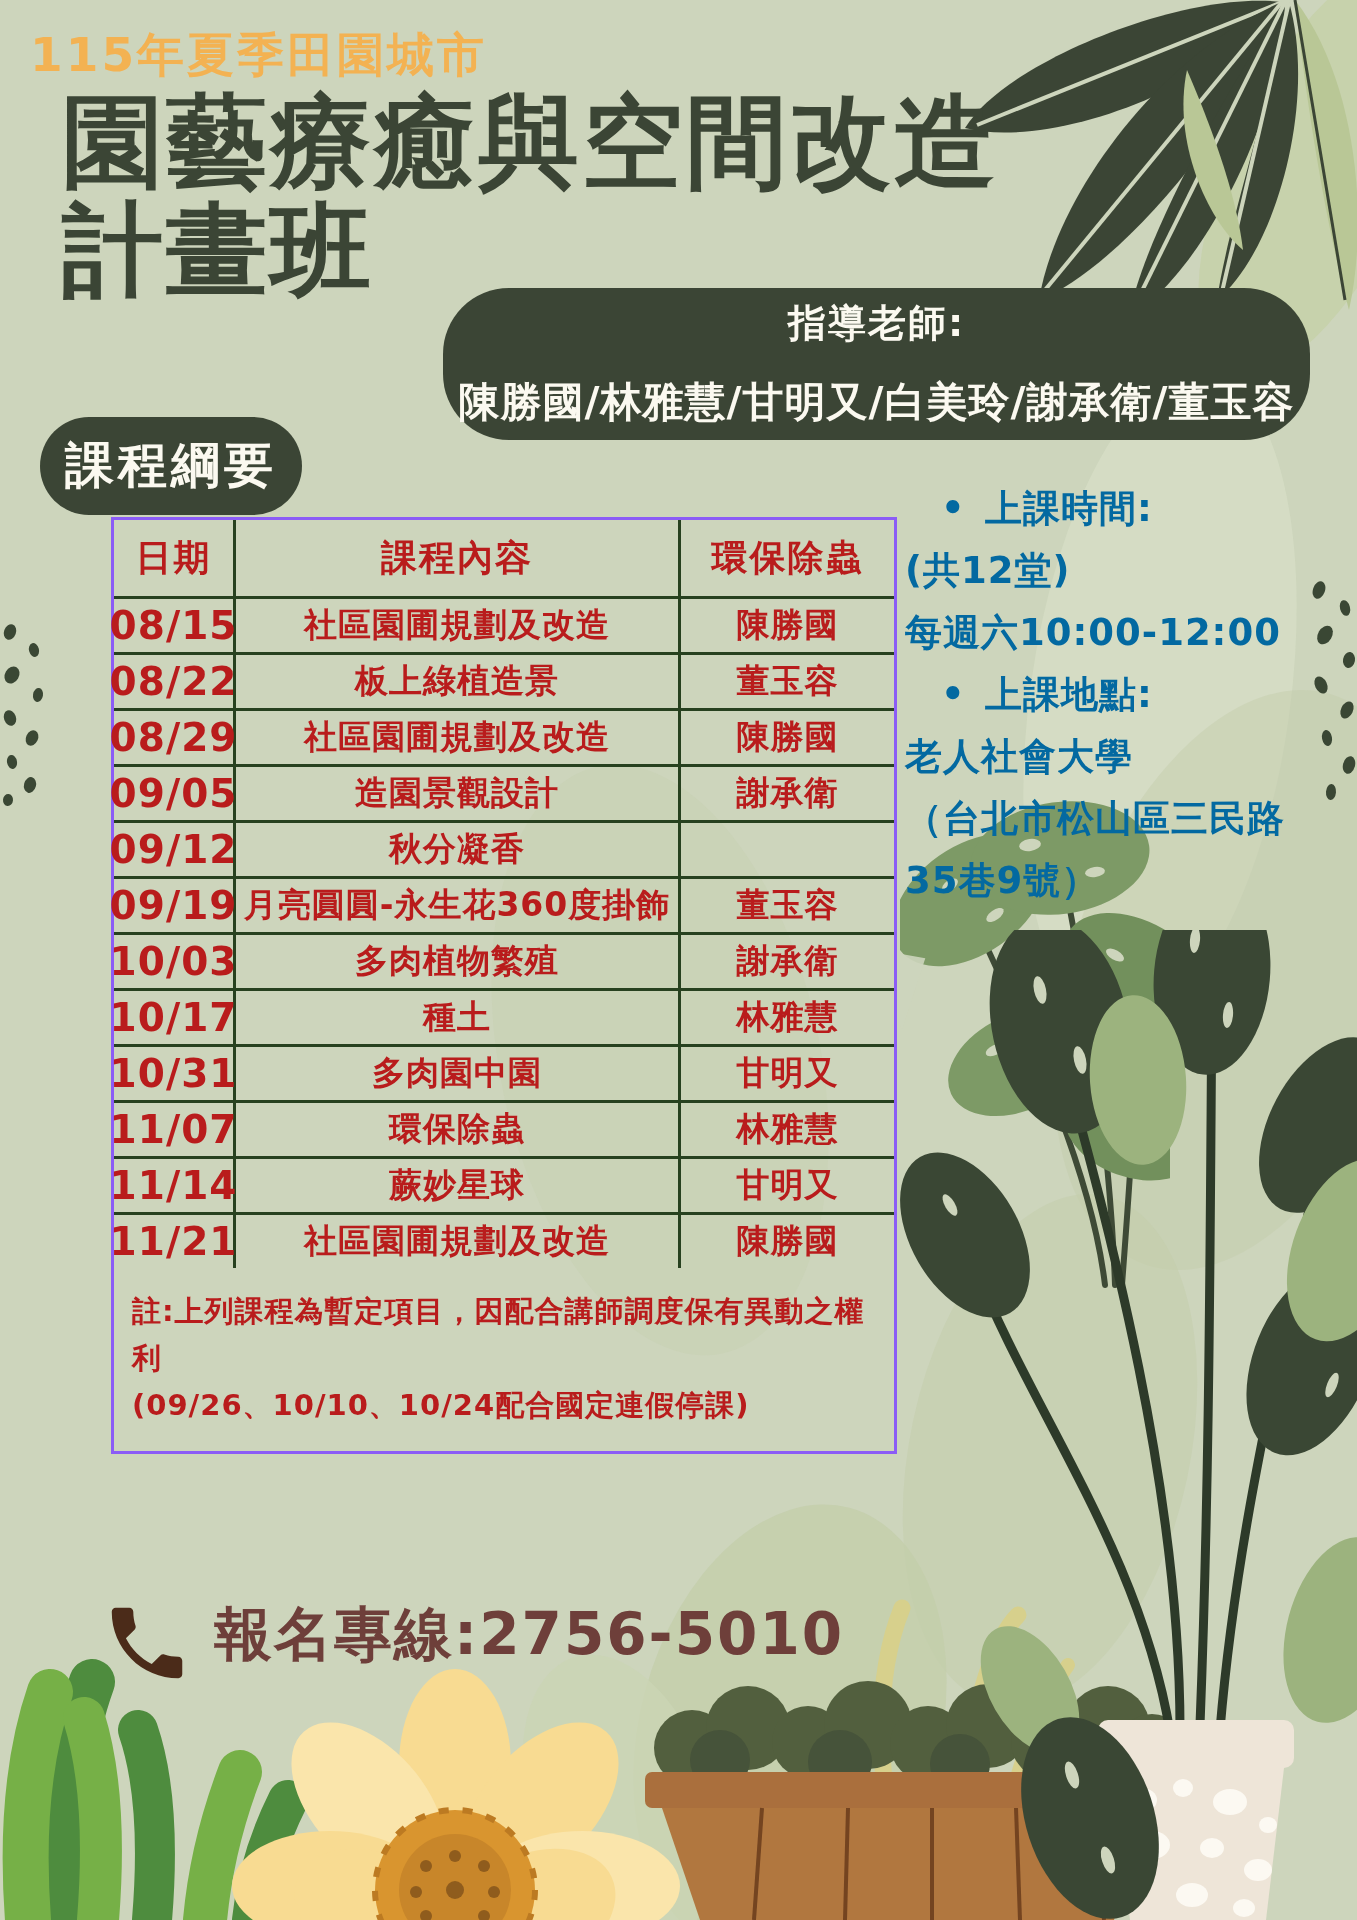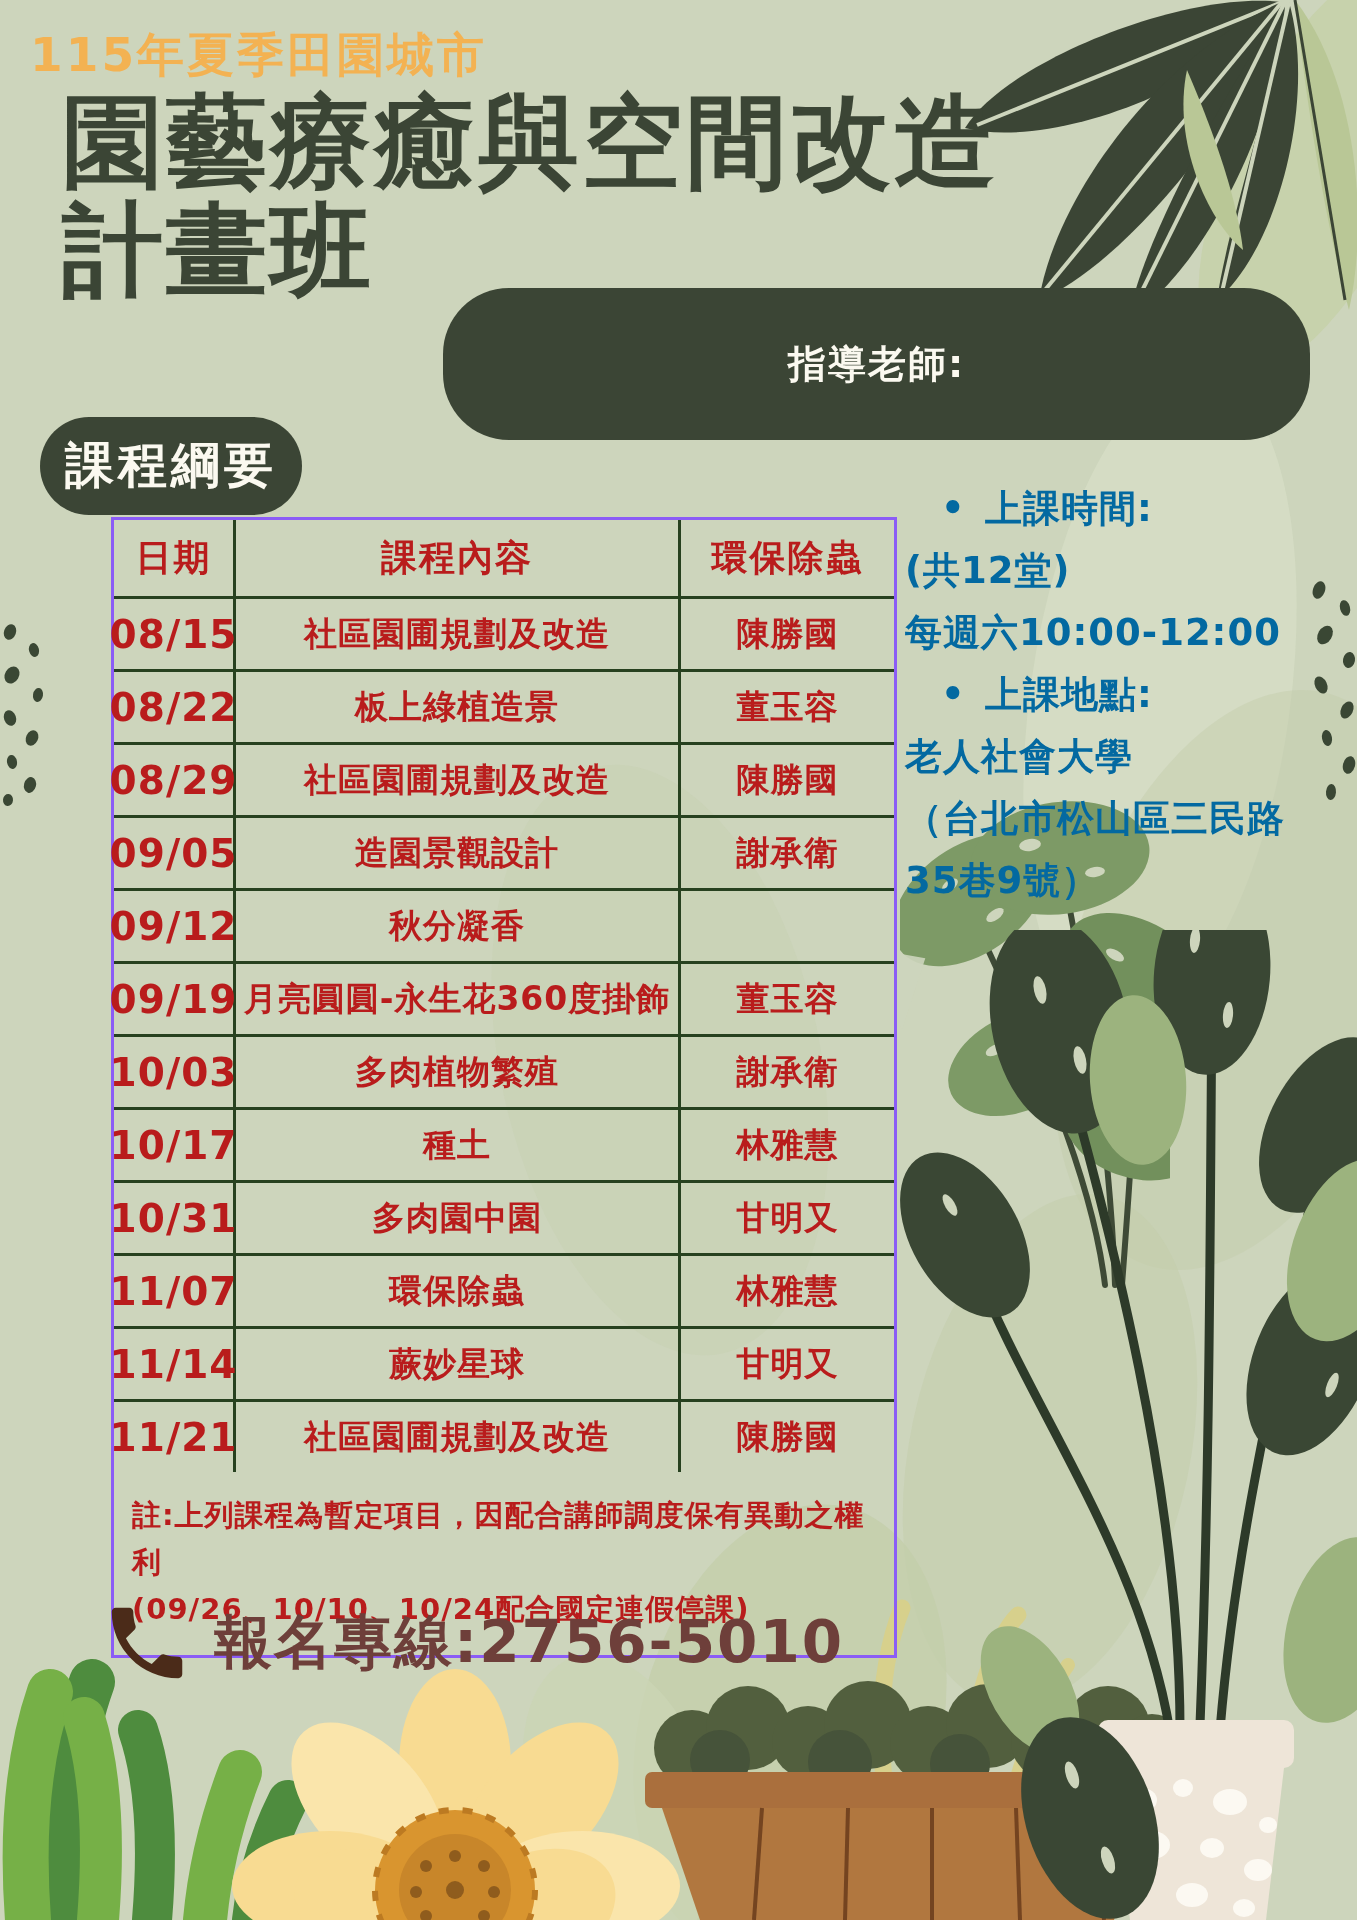--- a/index.html
+++ b/index.html
@@ -51,38 +51,38 @@
     z-index:10;
     color:#b91c1c;
   }
   .t-row{display:flex;border-bottom:3px solid #27411f;}
   .t-row:last-child{border-bottom:none;}
   .cell{display:flex;align-items:center;justify-content:center;box-sizing:border-box;}
   .c1{width:122px;border-right:3px solid #27411f;}
   .c2{width:445px;border-right:3px solid #27411f;}
   .c3{flex:1;}
   .t-head .cell{height:76px;font-size:36px;letter-spacing:2px;}
-  .t-body .cell{height:70px;}
+  .t-body .cell{height:53px;}
   .t-body .c1{font-size:39px;letter-spacing:1px;}
   .t-body .c2{font-size:33px;letter-spacing:1px;white-space:nowrap;}
   .t-body .c3{font-size:33px;letter-spacing:1px;}
   .t-note{
     padding:20px 16px 22px 18px;
     font-size:29px;line-height:1.62;letter-spacing:1px;
   }
   
   .info-panel{
     left:905px;top:478px;width:440px;
     color:#0369a1;font-size:37px;line-height:62px;
     letter-spacing:1px;z-index:10;
   }
   .info-panel .bullet-line{padding-left:36px;}
   .info-panel .bullet{display:inline-block;width:44px;}
   
-  .phone-row{left:100px;top:1596px;z-index:12;display:flex;align-items:center;}
+  .phone-row{left:100px;top:1596px;z-index:12;display:flex;align-items:flex-start;}
   .phone-icon{width:94px;height:94px;}
   .phone-text{margin-left:20px;font-size:58px;color:#6e3f3a;letter-spacing:2px;}
   svg{display:block;}
 </style>
 </head>
 <body>
 
 <div class="poster">
 
   <svg class="abs" style="left:0;top:0;z-index:1" width="1357" height="1920" viewBox="0 0 1357 1920">
@@ -288,20 +288,21 @@
   </svg>
 
   <div class="abs title-small">115年夏季田園城市</div>
   <div class="abs title-main">
     <div>園藝療癒與空間改造</div>
     <div>計畫班</div>
   </div>
 
   <div class="abs instructor-box">
     <div class="l1">指導老師:</div>
+    <div class="l2">陳勝國/林雅慧/甘明又/白美玲/謝承衛/董玉容</div>
   </div>
 
   <div class="abs syllabus-pill">課程綱要</div>
 
   <div class="abs course-table">
     <div class="t-row t-head">
       <div class="cell c1">日期</div>
       <div class="cell c2">課程內容</div>
       <div class="cell c3">環保除蟲</div>
     </div>

